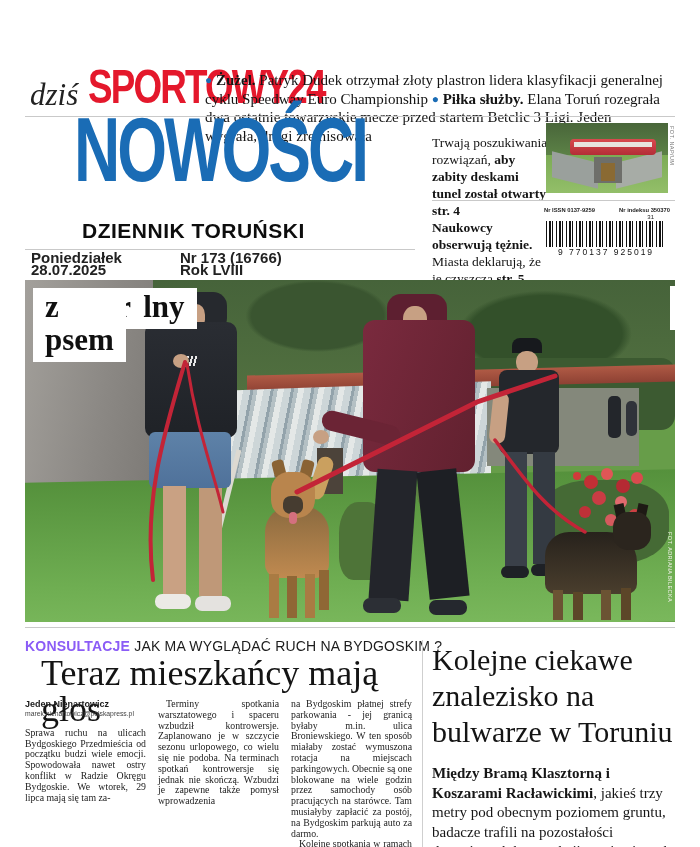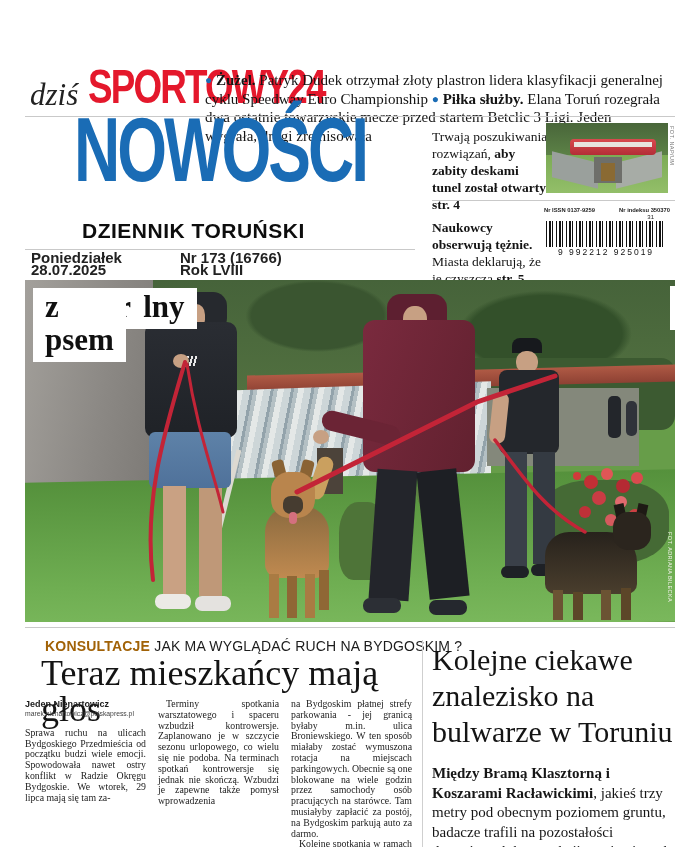--- a/index.html
+++ b/index.html
@@ -25,21 +25,21 @@
   .logo{font-family:"Liberation Sans",sans-serif;font-weight:900;font-size:64px;
         color:#1a6cb5;letter-spacing:-3px;display:inline-block;
         transform:scaleY(1.42);transform-origin:center bottom;}
   .mast-sub{left:82px;top:219px;font-weight:800;font-size:21px;letter-spacing:.5px;color:#0d0d0d;}
   .dateline{left:25px;top:252px;width:390px;height:24px;font-size:15px;line-height:11.5px;
             font-weight:700;color:#222;}
   .dl-c2{position:absolute;left:155px;top:0;font-weight:700;}
   .dl-c3{position:absolute;right:4px;top:0;text-align:right;font-weight:700;}
 
   
-  .rail-t1{left:432px;top:114px;width:116px;font-size:13.5px;line-height:17px;color:#141414;}
+  .rail-t1{left:432px;top:120px;width:116px;font-size:13.5px;line-height:17px;color:#141414;}
   .rail-t1 b,.rail-t2 b{font-weight:700;}
   .rail-t2{left:432px;top:205px;width:120px;font-size:13.5px;line-height:17px;color:#141414;}
   .tram{left:546px;top:123px;width:122px;height:70px;overflow:hidden;background:#7fae62;}
   .tram .sky{position:absolute;left:0;top:0;width:100%;height:34px;
              background:linear-gradient(#49663a,#5d8347);}
   .tram .grass{position:absolute;left:0;top:32px;width:100%;height:38px;
              background:linear-gradient(#7cab55,#93bf69);}
   .tram .wallL{position:absolute;left:6px;top:34px;width:46px;height:26px;background:#9aa09c;
              transform:skewY(14deg);}
   .tram .wallR{position:absolute;right:6px;top:34px;width:46px;height:26px;background:#a7aca6;
@@ -157,21 +157,21 @@
   .hero-teaser{position:absolute;right:5px;top:6px;text-align:right;}
   .ht-row{margin-bottom:1px;}
   .ht-box{display:inline-block;background:#fff;padding:0 5px 2px;
       font-weight:700;font-size:13.5px;line-height:14px;color:#15151a;}
   .hero-credit{right:2px;top:252px;}
   .hero-credit .vcredit{color:#f2f1ea;}
 
   
   .kicker{left:25px;top:638px;font-family:"Liberation Sans",sans-serif;font-size:14px;
       font-weight:700;letter-spacing:.2px;}
-  .kicker .k1{color:#a16207;margin-left:20px;}
+  .kicker .k1{color:#8b5cf6;}
   .kicker .k2{color:#1c1c1c;font-weight:400;}
   .main-hl{left:41px;top:655px;width:392px;font-size:36px;line-height:36px;font-weight:400;color:#141414;}
   .cols{left:25px;top:699px;width:388px;height:148px;display:flex;gap:12px;overflow:hidden;}
   .col{width:121px;font-size:9.8px;line-height:10.8px;text-align:justify;color:#1a1a1a;}
   .byline{font-family:"Liberation Sans",sans-serif;font-weight:700;font-size:9px;line-height:10px;}
   .email{font-family:"Liberation Sans",sans-serif;font-size:6.8px;color:#444;margin-bottom:8px;}
   .lead{font-family:"Liberation Sans",sans-serif;font-weight:700;font-size:10px;line-height:11.6px;
       letter-spacing:-.2px;margin-bottom:9px;text-align:left;}
   .col p{margin:0;}
   .col p.indent{text-indent:8px;}
@@ -227,21 +227,21 @@
 
 <p class="abs rail-t2"><b>Naukowcy obserwują tężnie.</b><span> Miasta deklarują, że je czyszczą </span><b>str. 5</b></p>
 
 <div class="abs barcode">
   <div class="bc-labels">
     <span>Nr ISSN 0137-9259</span>
     <span>Nr indeksu 350370</span>
   </div>
   <span class="bc-31">31</span>
   <div class="bc-stripes"></div>
-  <div class="bc-num sans">9 992212 925019</div>
+  <div class="bc-num sans">9 770137 925019</div>
 </div>
 
 <div class="abs hero">
   <div class="sc-trees"></div>
   <div class="sc-bushTR"></div>
   <div class="sc-roof"></div>
   <div class="sc-metal"></div>
   <div class="sc-wallR"></div>
   <div class="sc-pillar"></div>
   <div class="sc-grass"></div>

